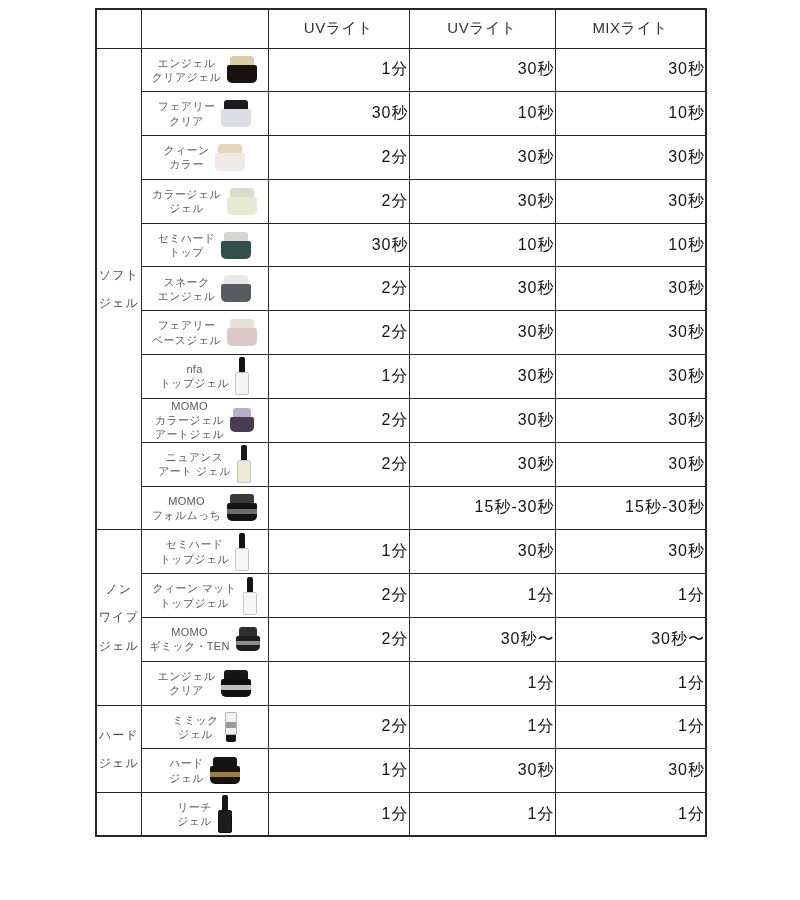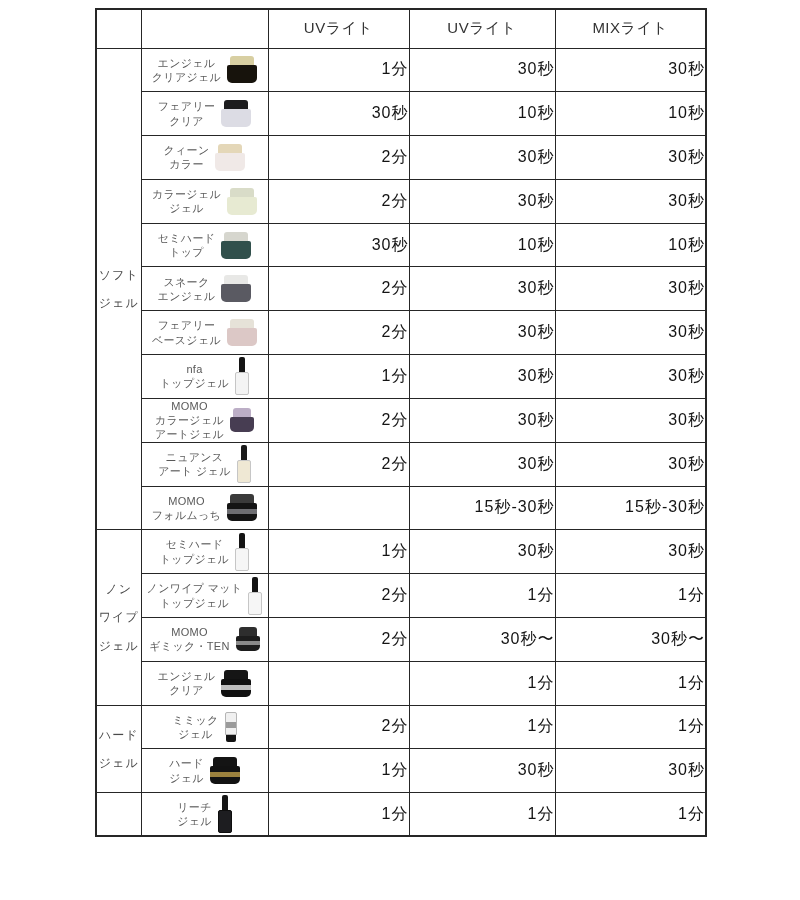--- a/index.html
+++ b/index.html
@@ -249,21 +249,21 @@
               <span class="icon bottle" style="--cap:#141414;--body:#f6f6f6"></span>
             </div>
           </td>
         <td class="time">1分</td>
         <td class="time">30秒</td>
         <td class="time">30秒</td>
       </tr>
       <tr>
         <td class="product">
             <div class="pwrap">
-              <span class="plabel">ノンワイプ マット
+              <span class="plabel">クィーン マット
 トップジェル</span>
               <span class="icon bottle" style="--cap:#141414;--body:#f6f6f6"></span>
             </div>
           </td>
         <td class="time">2分</td>
         <td class="time">1分</td>
         <td class="time">1分</td>
       </tr>
       <tr>
         <td class="product">

